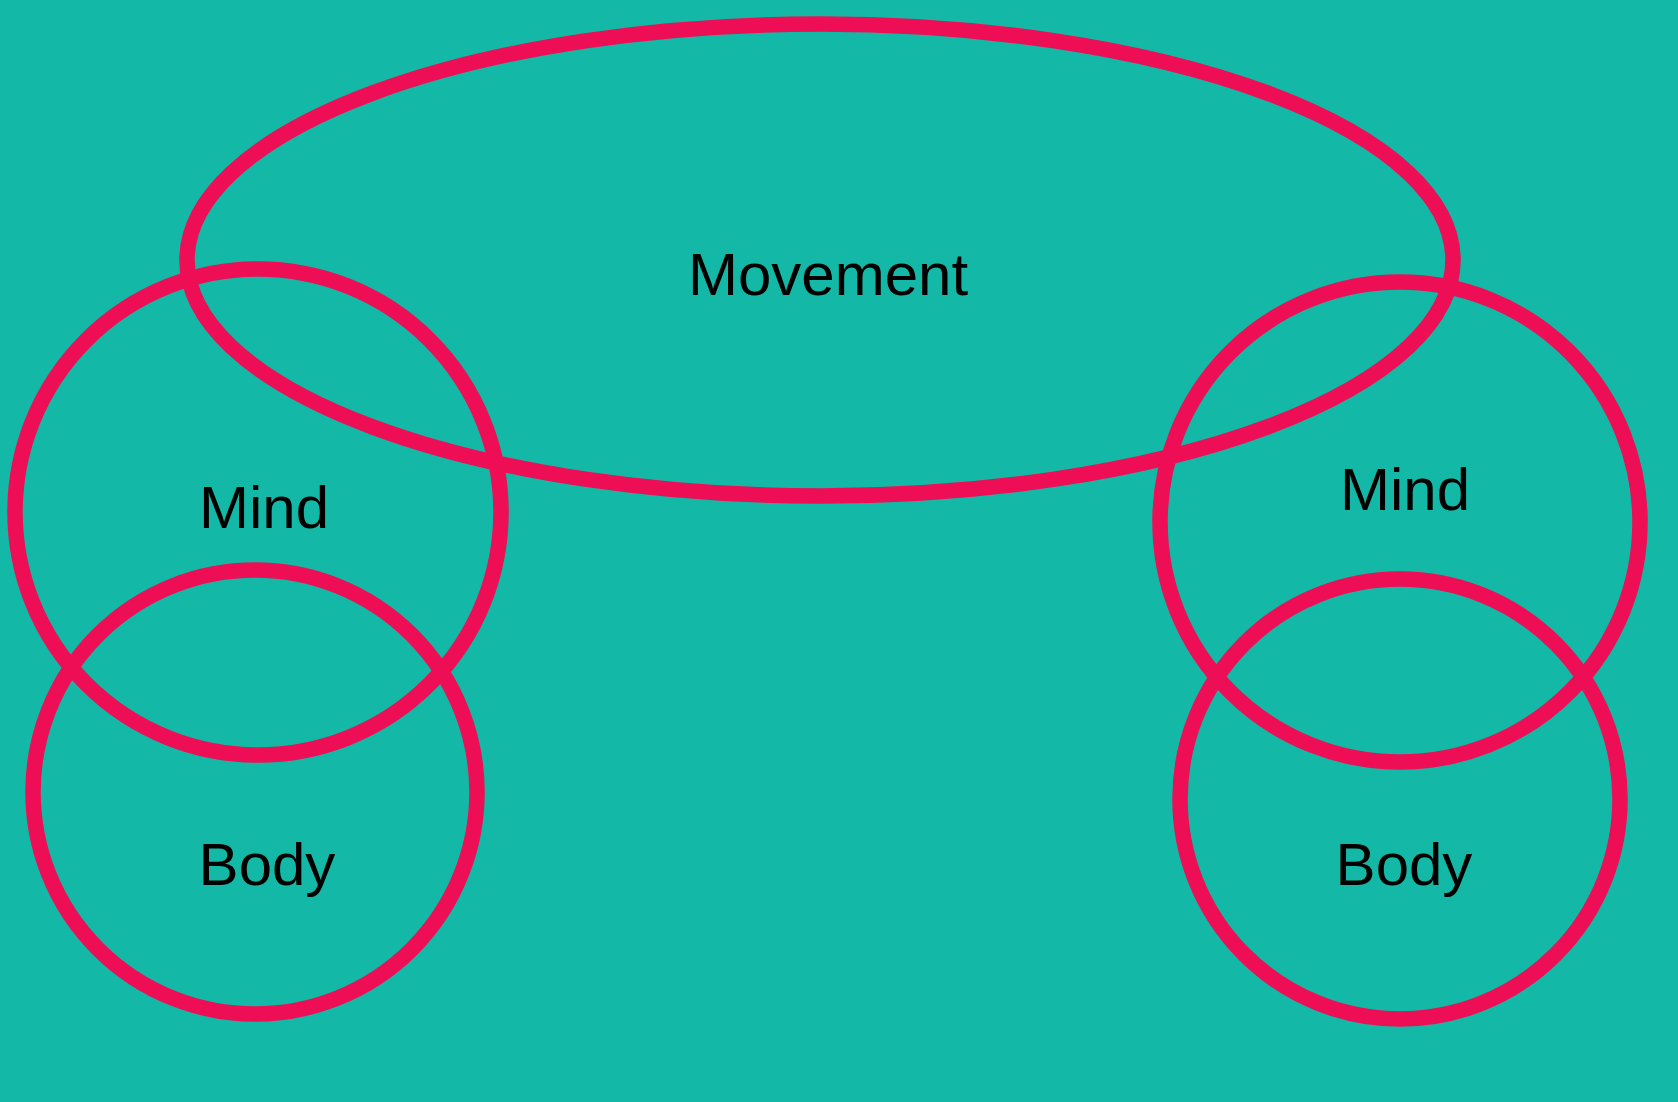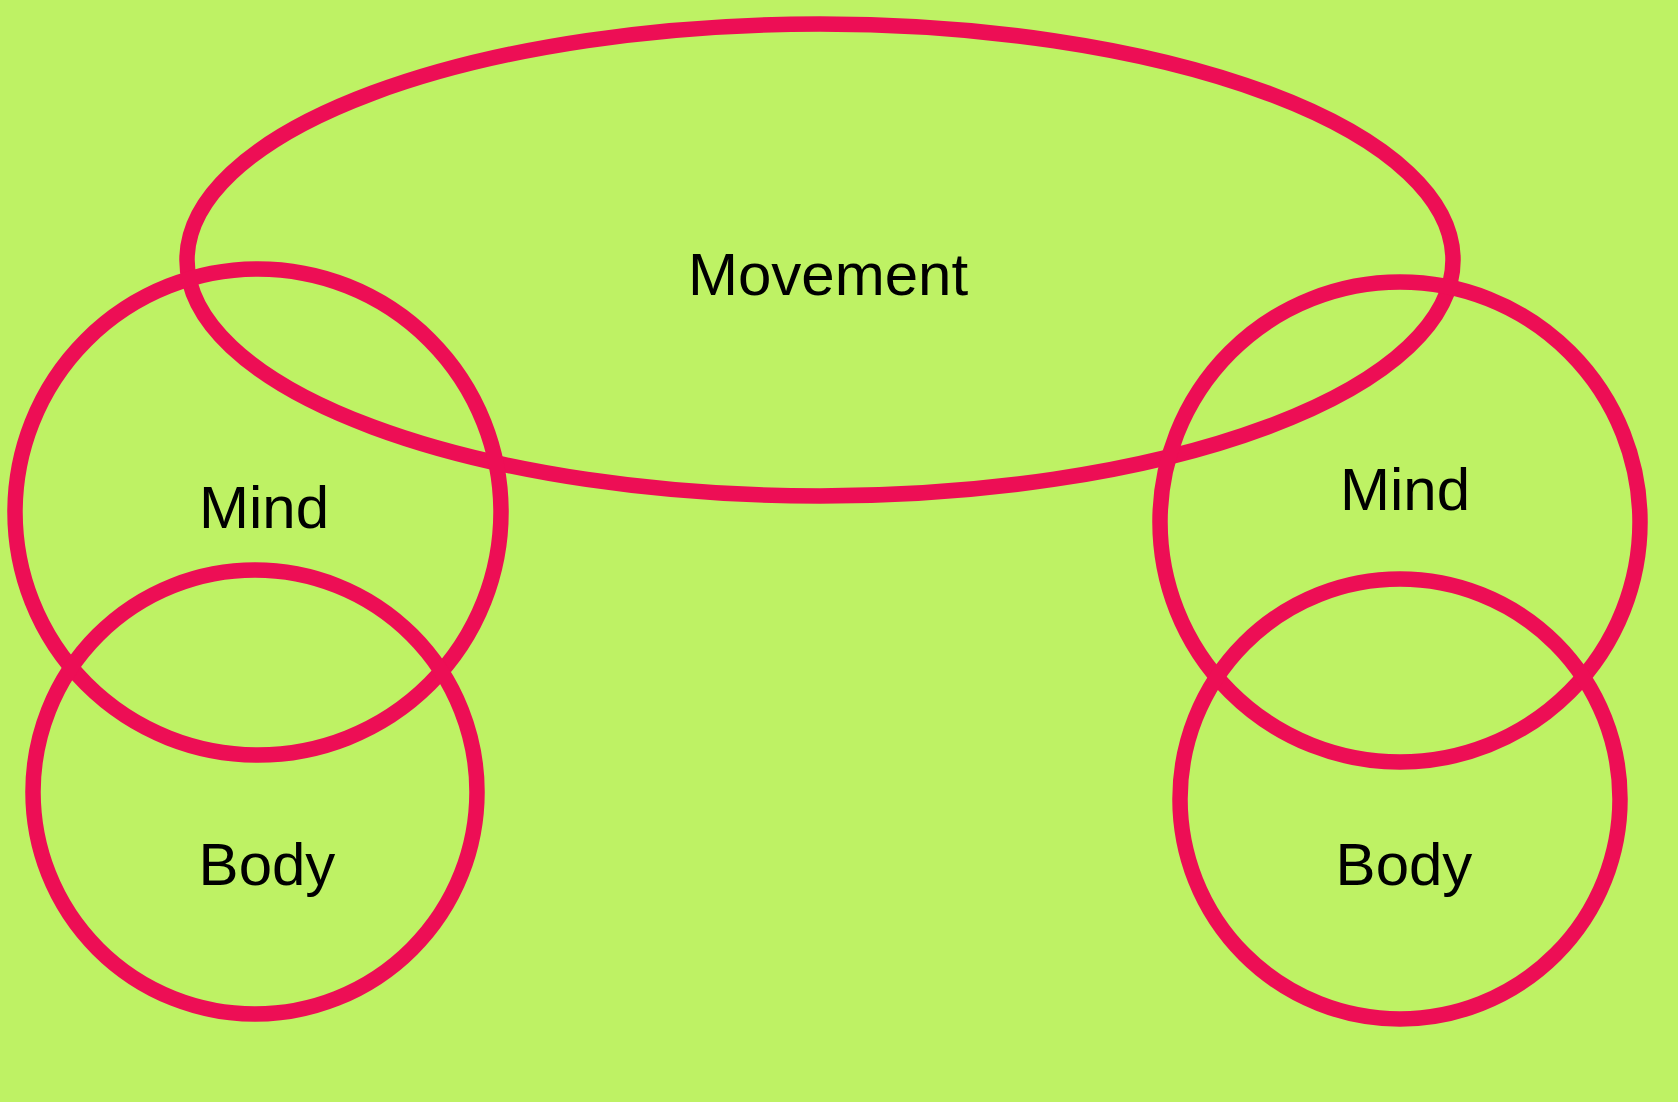--- a/index.html
+++ b/index.html
@@ -5,21 +5,21 @@
   html, body {
     margin: 0;
     padding: 0;
     background: #ffffff;
     font-family: "Liberation Sans", sans-serif;
   }
   .stage {
     position: relative;
     width: 1678px;
     height: 1102px;
-    background: #bef264;
+    background: #14b8a6;
     overflow: hidden;
   }
   svg.venn {
     display: block;
     width: 1678px;
     height: 1102px;
   }
   .ring {
     fill: none;
     stroke-width: 15.5;

